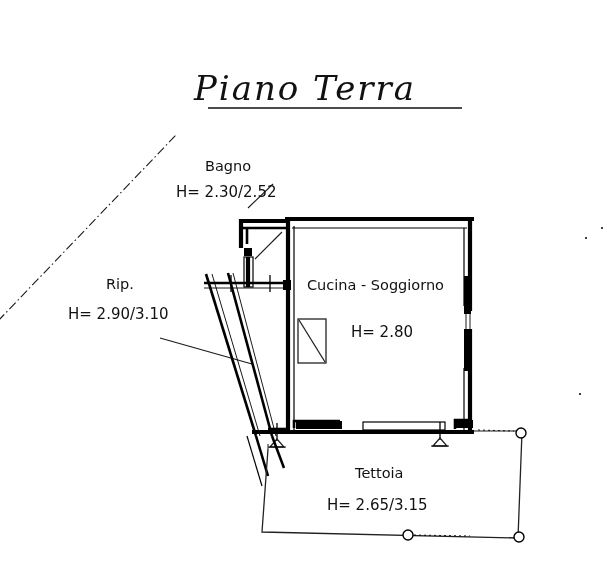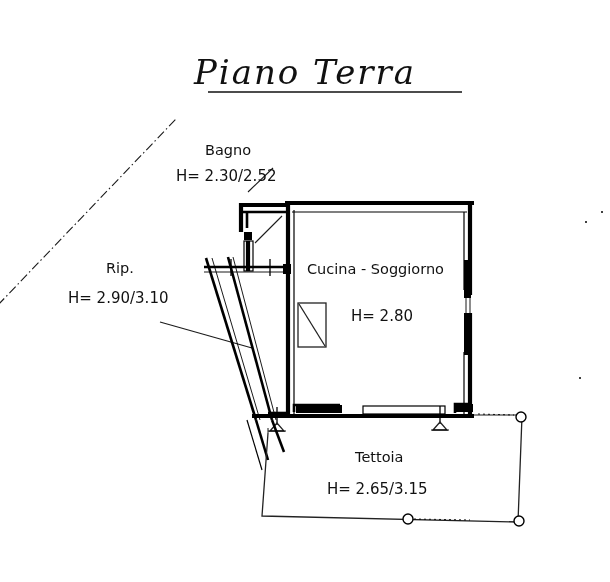--- a/index.html
+++ b/index.html
@@ -9,21 +9,21 @@
   }
   body {
     width: 610px;
     height: 582px;
     font-family: "DejaVu Sans", sans-serif;
     position: relative;
     overflow: hidden;
   }
   #plan-root {
     position: absolute;
-    left: 0; top: 0;
+    left: 0; top: 16px;
     width: 610px;
     height: 502px;
   }
   svg.plan {
     display: block;
     width: 610px;
     height: 582px;
   }
   .title-text {
     font-family: "DejaVu Serif", serif;

